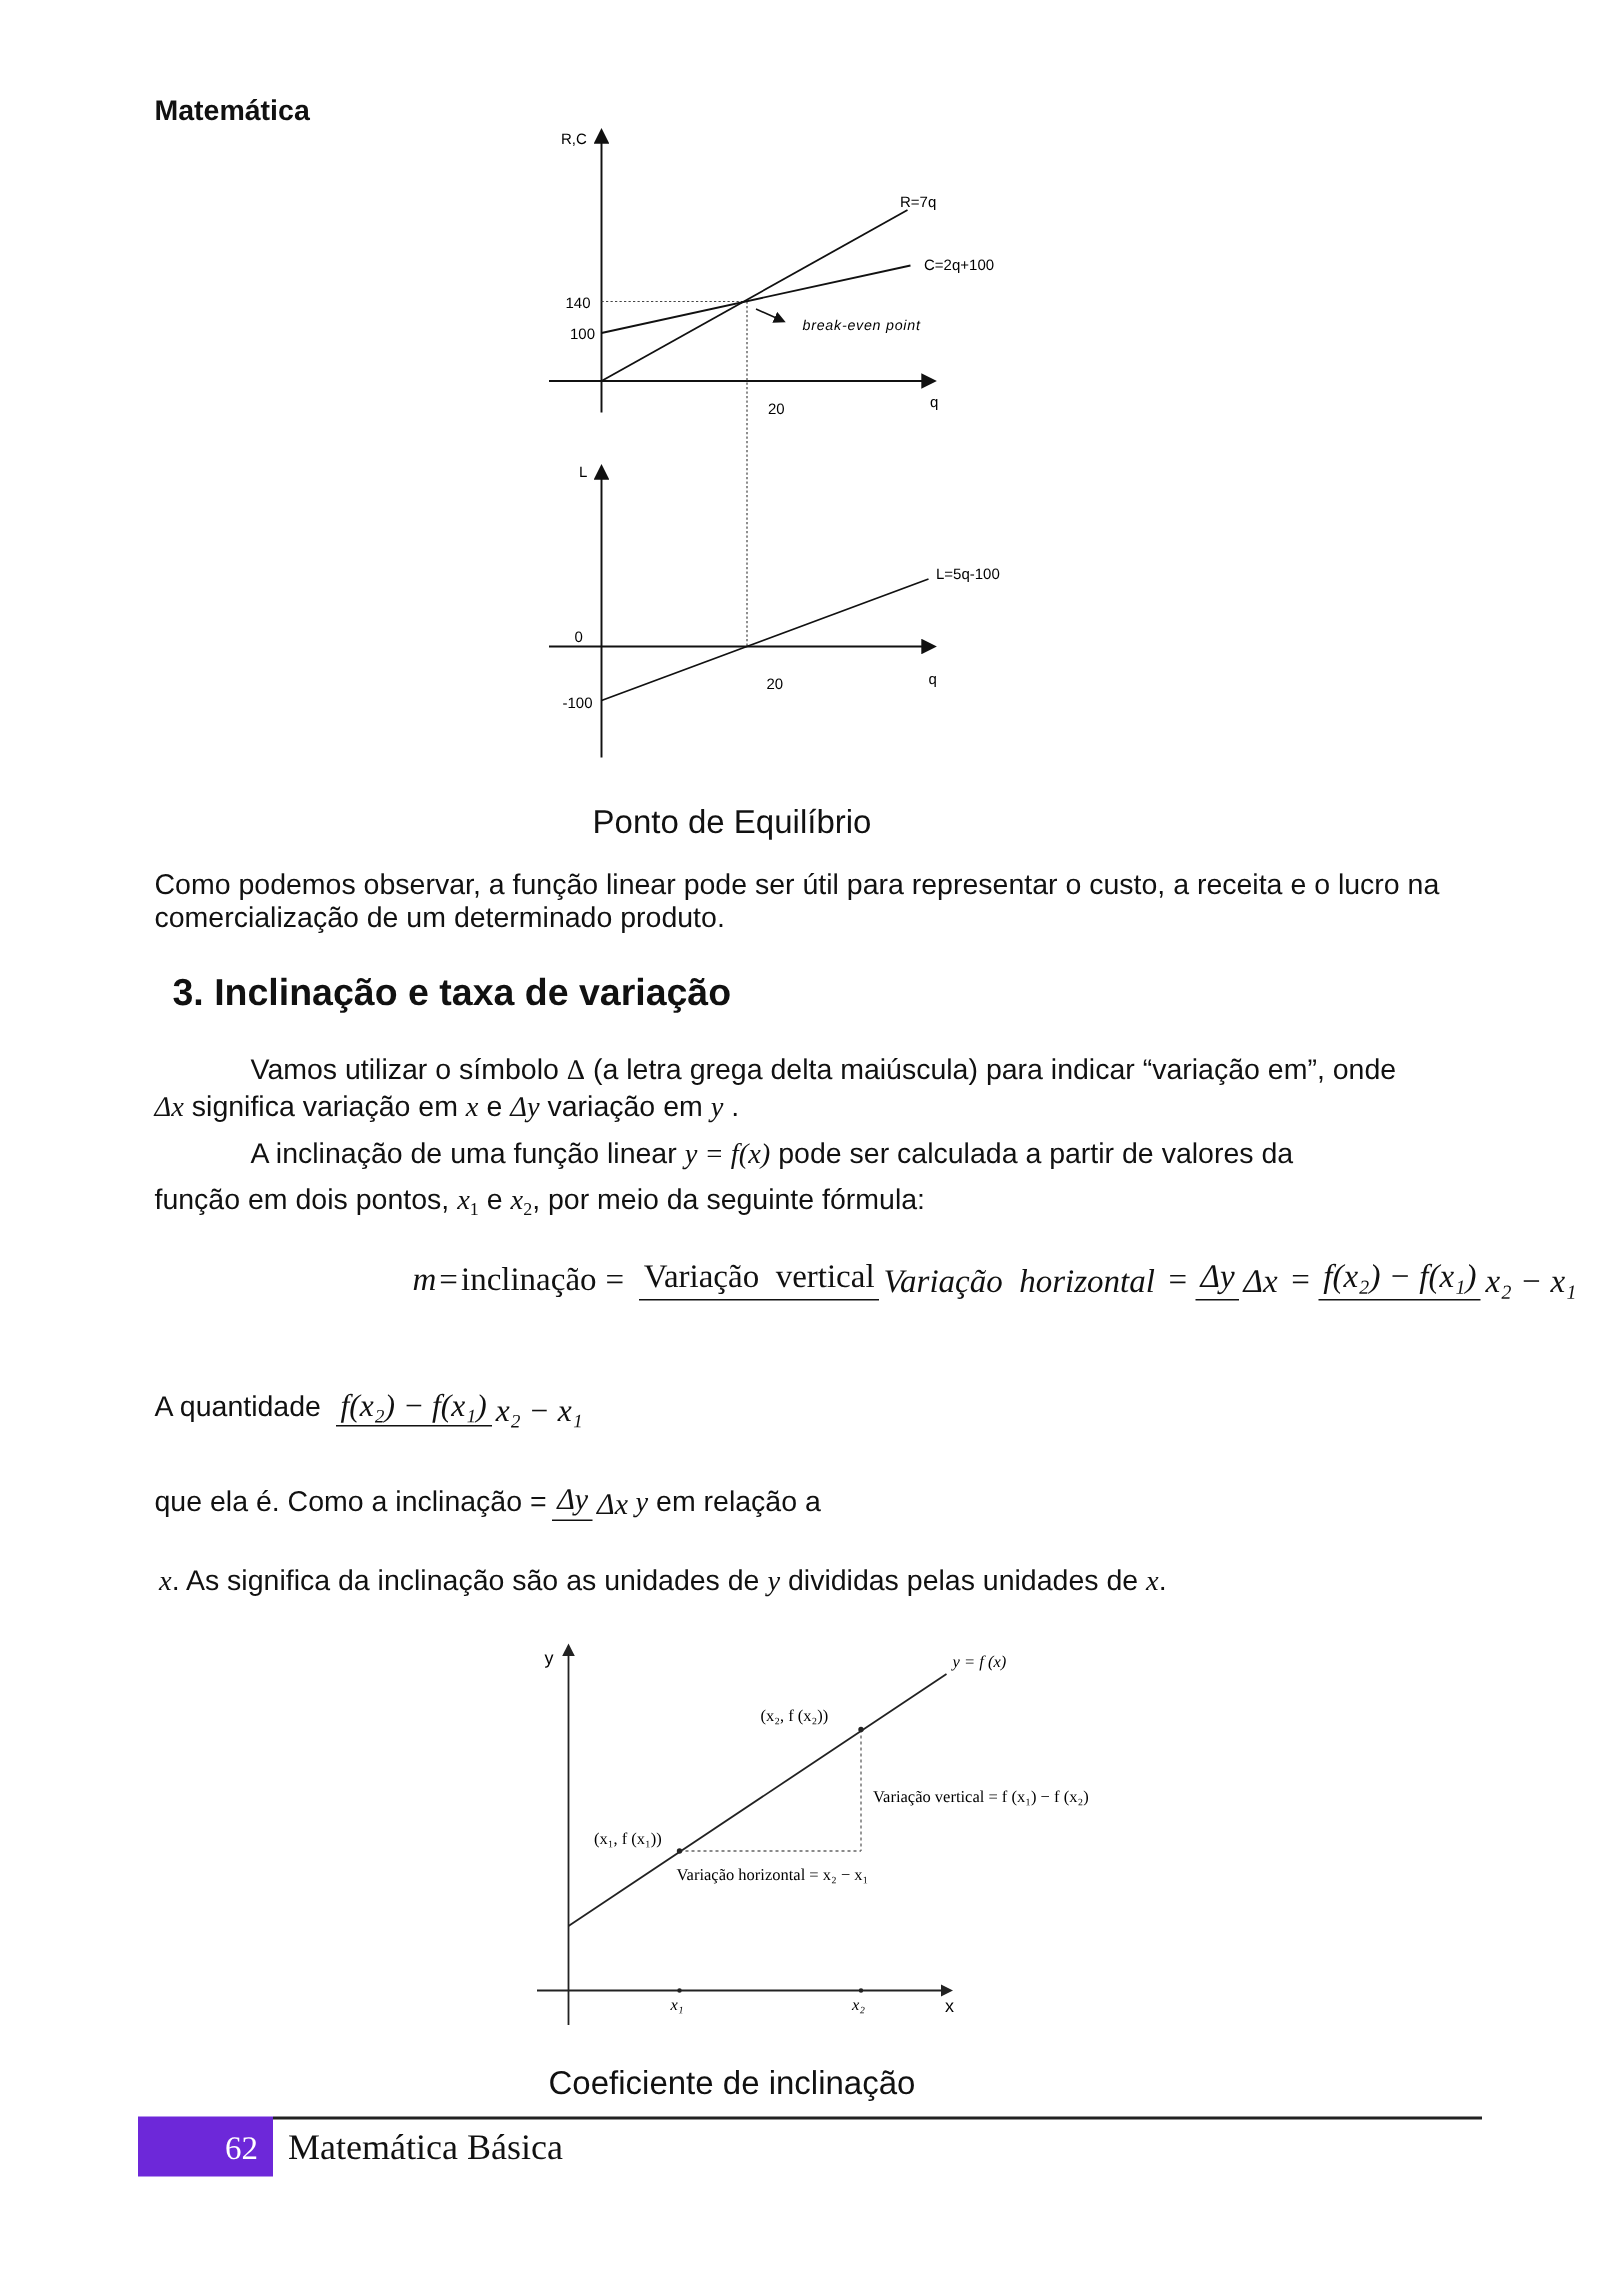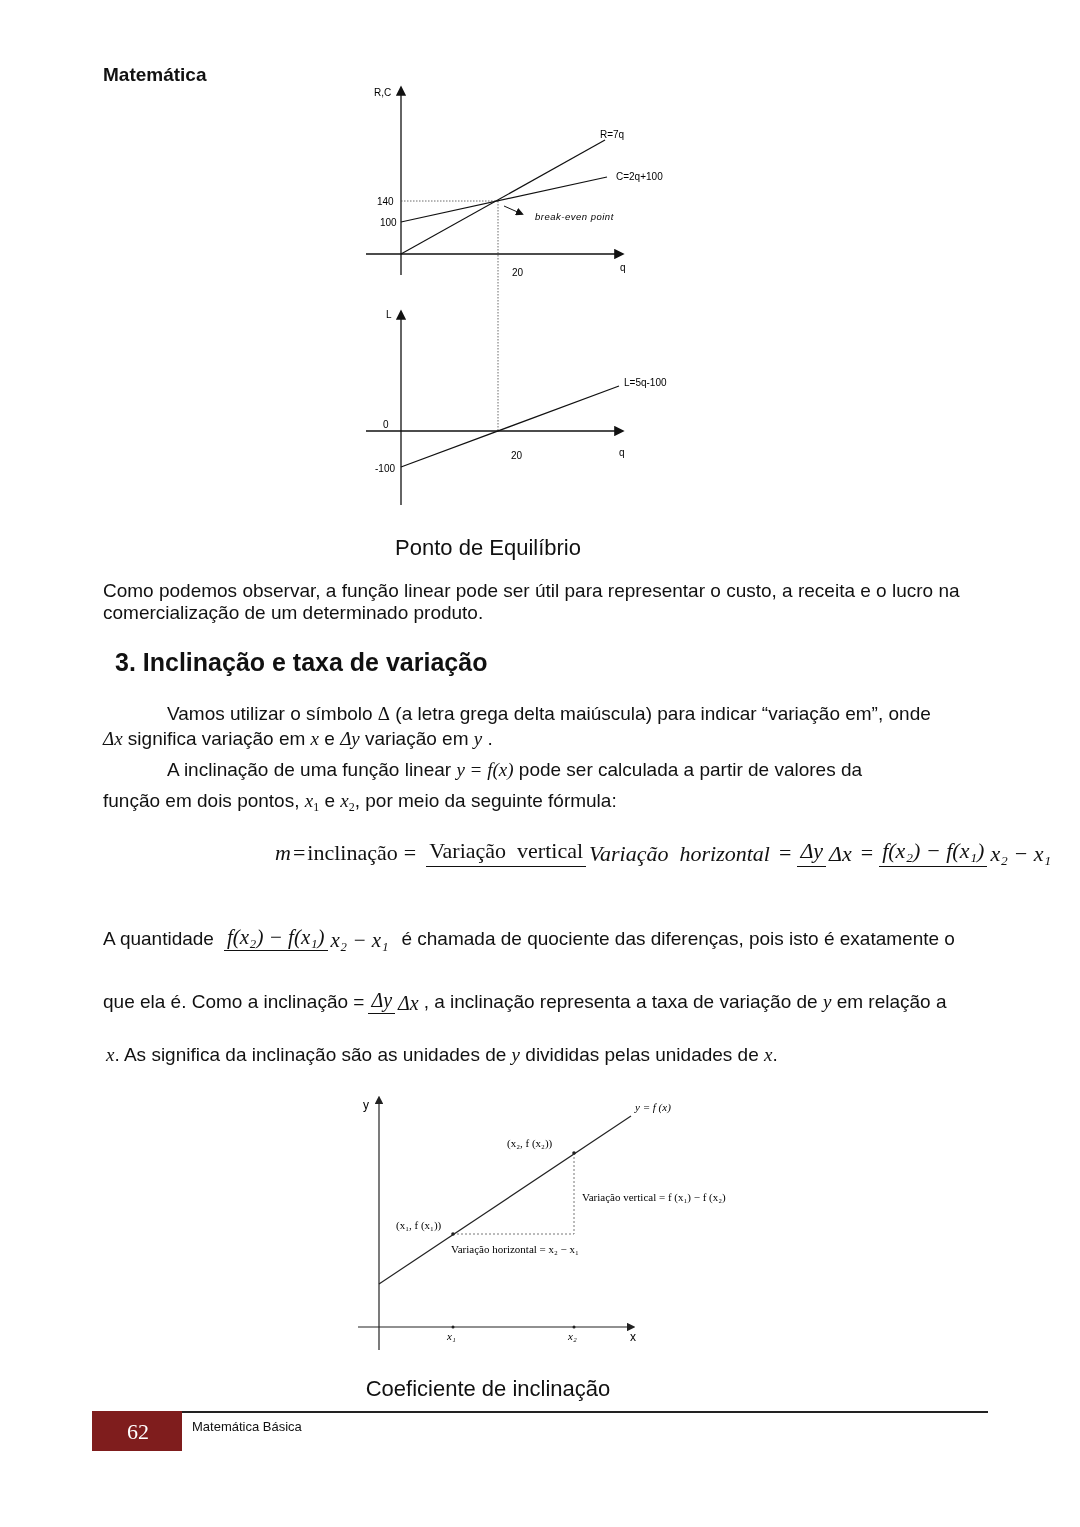--- a/index.html
+++ b/index.html
@@ -16,23 +16,23 @@
   .section-title { position:absolute; left:103px; top:648px; font-size:25px; font-weight:bold;margin-left:12px; }
   .math { font-family:"Liberation Serif", serif; font-style:italic; }
   .mr { font-family:"Liberation Serif", serif; font-style:normal; }
   sub { font-size:12px; vertical-align:-4px; }
   .frac { display:inline-flex; flex-direction:row; align-items:center; vertical-align:middle; margin:0 4px; }
   .frac .num { padding:0 3px 2px; border-bottom:1.3px solid #111; }
   .frac .den { padding:2px 3px 0;font-style:italic; }
   .formula { position:absolute; left:275px; top:838px; font-size:22px; font-family:"Liberation Serif", serif; display:flex; align-items:center; white-space:nowrap; }
   .formula .eq { margin:0 6px; }
   .footer-line { position:absolute; left:182px; top:1411px; width:806px; height:2px; background:#222; }
-  .footer-box { position:absolute; left:92px; top:1411px; width:90px; height:40px; background:#7f1d1d; color:#fff;
-                font-family:"Liberation Serif", serif; font-size:22px; text-align:center; box-sizing:border-box; padding:8px 10px 0 12px; }
-  .footer-text { position:absolute; left:192px; top:1419px; font-size:13px; }
+  .footer-box { position:absolute; left:92px; top:1411px; width:90px; height:40px; background:#6d28d9; color:#fff;
+                font-family:"Liberation Serif", serif; font-size:22px; text-align:right; box-sizing:border-box; padding:8px 10px 0 12px; }
+  .footer-text { position:absolute; left:192px; top:1419px; font-size:24px;font-family:Liberation Serif, serif; }
 </style>
 </head>
 <body>
 
 <div class="abs header-title">Matemática</div>
 
 <div class="fig" style="left:360px; top:80px;">
   <svg width="340" height="430" viewBox="0 0 340 430" class="svg-sans">
     <defs>
       <marker id="arr" markerWidth="8" markerHeight="8" refX="6" refY="4" orient="auto">
@@ -113,32 +113,30 @@
   </span>
 </div>
 
 <div class="para" style="top:926px;">
   <div style="display:flex; align-items:center; white-space:nowrap;">
     <span>A quantidade</span>
     <span class="frac" style="font-size:21px; margin:0 10px;">
       <span class="num math">f(x₂) − f(x₁)</span>
       <span class="den math">x₂ − x₁</span>
     </span>
-    <span>é chamada de quociente das diferenças, pois isto é exatamente o</span>
   </div>
 </div>
 
 <div class="para" style="top:989px;">
   <div style="display:flex; align-items:center; white-space:nowrap;">
     <span>que ela é. Como a inclinação =</span>
     <span class="frac" style="font-size:20px; margin:0 2px 0 4px;">
       <span class="num math">Δy</span>
       <span class="den math">Δx</span>
     </span>
-    <span style="white-space:pre;">, a inclinação representa a taxa de variação de </span>
       <span class="math">y</span>
       <span style="white-space:pre;"> em relação a</span>
   </div>
 </div>
 
 <div class="para" style="top:1044px;">
   <span class="math" style="padding-left:3px;">x</span><span>. As significa da inclinação são as unidades de </span><span class="math">y</span><span> divididas pelas unidades de </span><span class="math">x</span><span>.</span>
 </div>
 
 <div class="fig" style="left:350px; top:1090px;">

